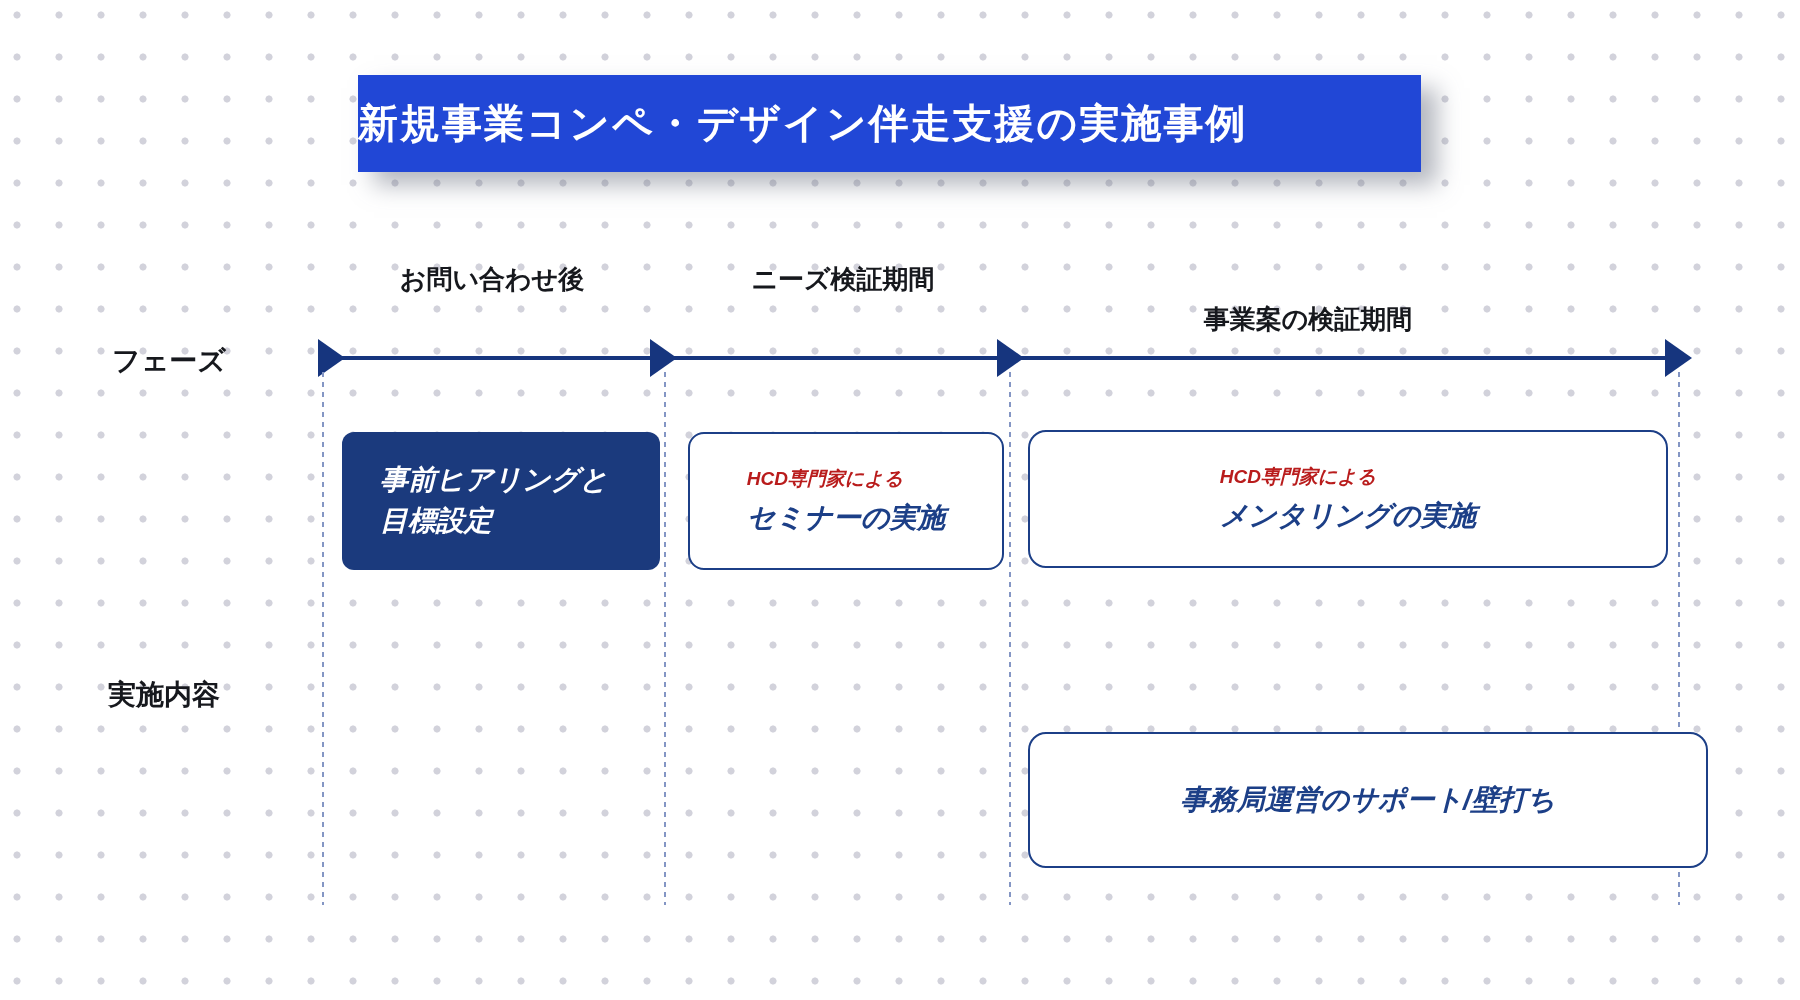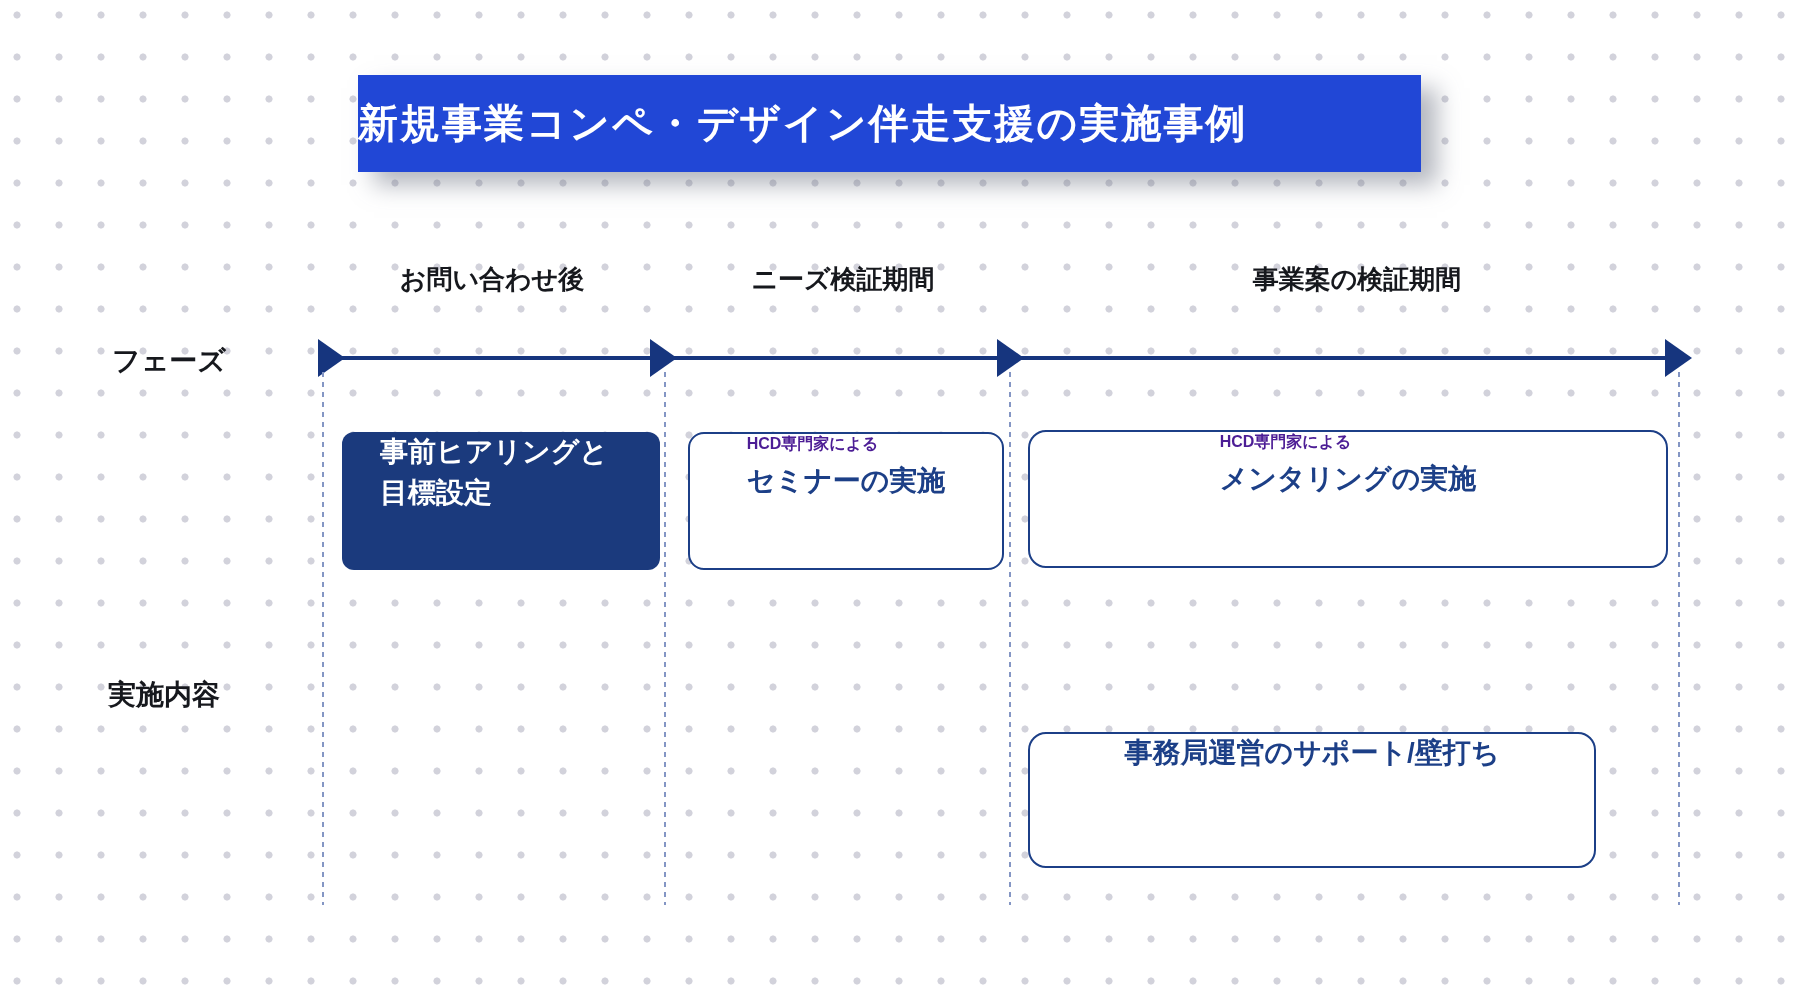--- a/index.html
+++ b/index.html
@@ -46,21 +46,21 @@
     position: absolute;
     top: 262px;
     transform: translateX(-50%);
     font-size: 26px;
     font-weight: bold;
     color: #16181d;
     white-space: nowrap;
   }
   .phase-label.p1 { left: 492px; }
   .phase-label.p2 { left: 843px; }
-  .phase-label.p3 { left: 1357px; }
+  .phase-label.p3 { left: 1308px; margin-top: 40px; }
 
   
   .row-label {
     position: absolute;
     font-size: 28px;
     font-weight: bold;
     color: #16181d;
     white-space: nowrap;
     font-family: Liberation Serif, serif;
   }
@@ -103,22 +103,23 @@
   .phase-divider.d2 { left: 664px; }
   .phase-divider.d3 { left: 1009px; }
   .phase-divider.d4 { left: 1678px; }
 
   
   .card {
     position: absolute;
     box-sizing: border-box;
     border-radius: 16px;
     display: flex;
-    align-items: flex-start;
+    align-items: center;
     justify-content: center;
+    font-style: italic;
   }
   .card.filled {
     left: 342px;
     top: 432px;
     width: 318px;
     height: 138px;
     background: #1b3a7d;
     border-radius: 12px;
     justify-content: flex-start;
     padding-left: 38px;
@@ -129,27 +130,27 @@
     font-weight: bold;
     line-height: 1.45;
   }
   .card.outlined {
     background: #ffffff;
     border: 2px solid #1c3f87;
   }
   .card.seminar     { left: 688px;  top: 432px; width: 316px; height: 138px; }
   .card.mentoring   { left: 1028px; top: 430px; width: 640px; height: 138px; border-radius: 18px; }
   .card.prototyping { left: 1028px; top: 588px; width: 640px; height: 126px; border-radius: 18px; }
-  .card.support     { left: 1028px; top: 732px; width: 568px; height: 136px; border-radius: 18px; }
+  .card.support     { left: 1028px; top: 732px; width: 680px; height: 136px; border-radius: 18px; }
 
   .card-inner { text-align: left; }
   .card-small {
     display: block;
-    color: #4c1d95;
-    font-size: 16px;
+    color: #b91c1c;
+    font-size: 19px;
     font-weight: bold;
     margin-bottom: 7px;
     white-space: nowrap;
   }
   .card-large {
     display: block;
     color: #1c3f87;
     font-size: 28px;
     font-weight: bold;
     white-space: nowrap;

